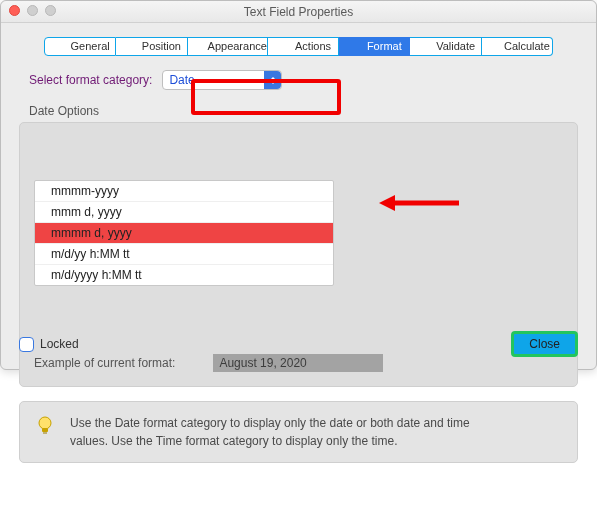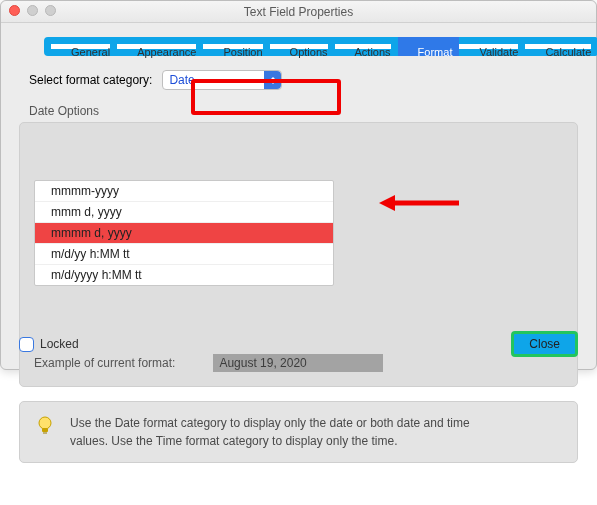--- a/index.html
+++ b/index.html
@@ -45,21 +45,21 @@
   .content { padding: 14px 18px 10px 18px; position: relative; height: calc(100% - 22px);}
   .tabs {
     display: flex;
     margin-bottom: 14px;
     margin-left: 25px;
     margin-right: 25px;
   }
   .tab {
     flex: 1;
     text-align: center;
-    border: 7px solid #0ea5e9;
+    border: 1px solid #0ea5e9;
     background: #fff;
     font-size: 11px;
     line-height: 17px;
     height: 19px;
     color: #303030;
     cursor: pointer;
     padding-left: 20px;
   }
   .tab + .tab { border-left: none; }
   .tab.first { border-radius: 4px 0 0 4px; }
@@ -67,21 +67,21 @@
   .tab.active {
     background: #2f79e8;
     color: #fff;
     border-color: #2f79e8;
   }
   .row {
     display: flex;
     align-items: center;
     margin: 8px 0 14px 10px;
   }
-  .label { color: #000000; font-size: 12px; margin-right: 10px; }
+  .label { color: #701a75; font-size: 12px; margin-right: 10px; }
   .select-wrap {
     position: relative;
   }
   .select {
     width: 120px;
     height: 20px;
     border: 1px solid #bfbfbf;
     border-radius: 4px;
     background: #fff;
     display: flex;
@@ -213,23 +213,22 @@
       <div class="dot red"></div>
       <div class="dot grey1"></div>
       <div class="dot grey2"></div>
     </div>
     <span>Text Field Properties</span>
   </div>
 
   <div class="content">
     <div class="tabs">
       <div class="tab first">General</div>
+      <div class="tab">Position</div>
       <div class="tab">Appearance</div>
-      <div class="tab">Position</div>
-      <div class="tab">Options</div>
       <div class="tab">Actions</div>
       <div class="tab active">Format</div>
       <div class="tab">Validate</div>
       <div class="tab last">Calculate</div>
     </div>
 
     <div class="row">
       <span class="label">Select format category:</span>
       <div class="select-wrap">
         <div class="select">

